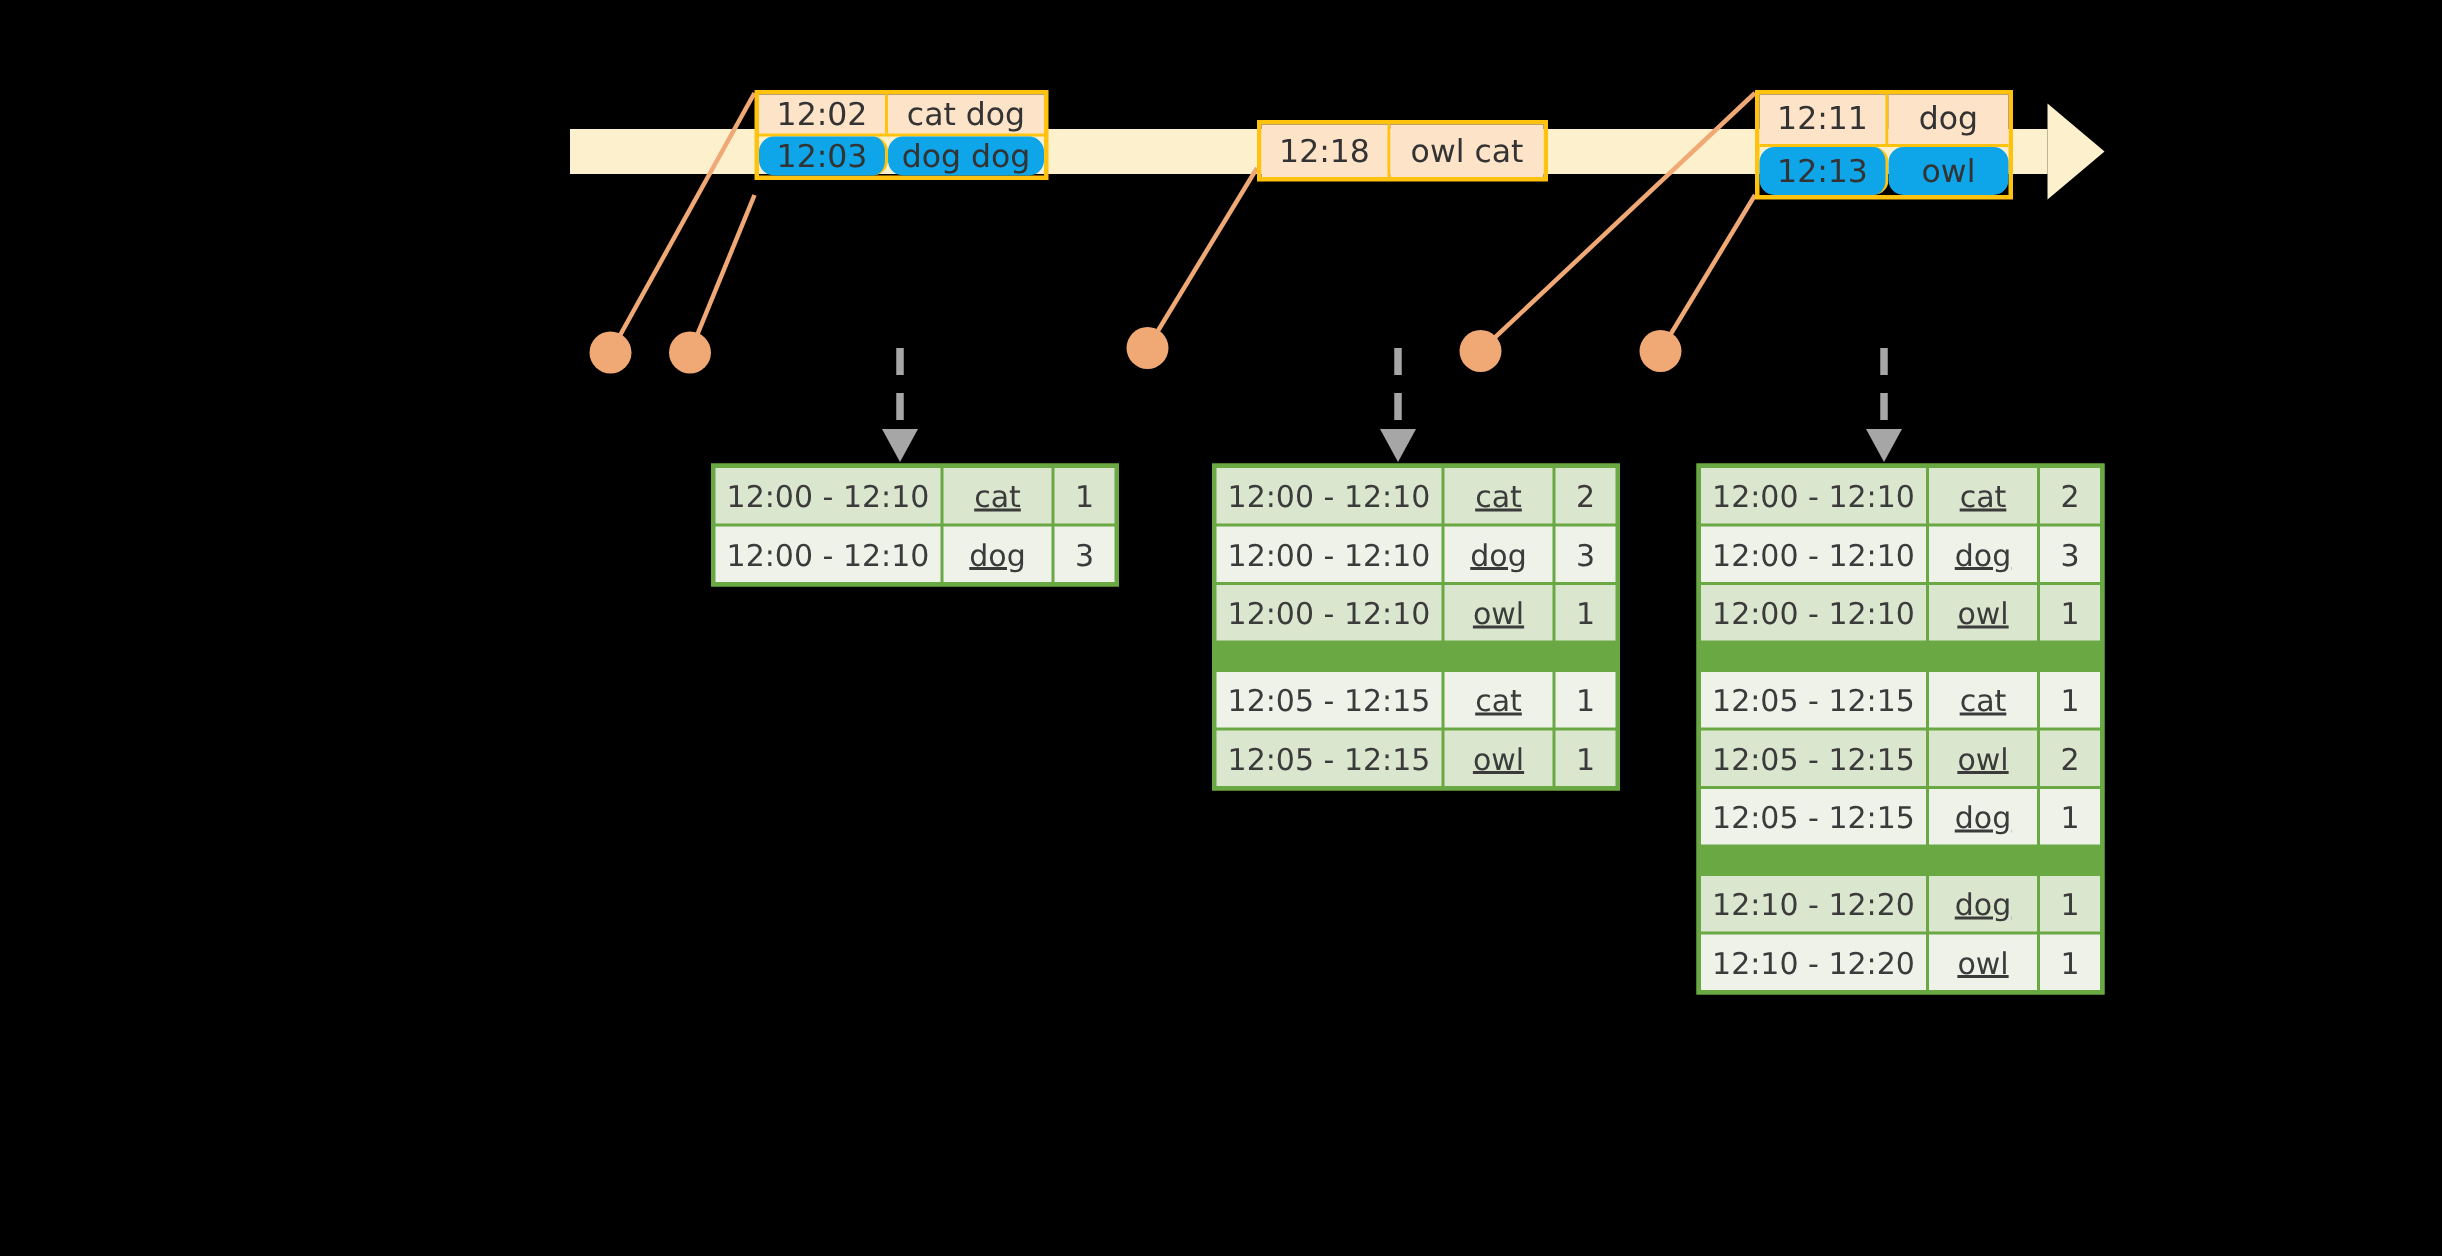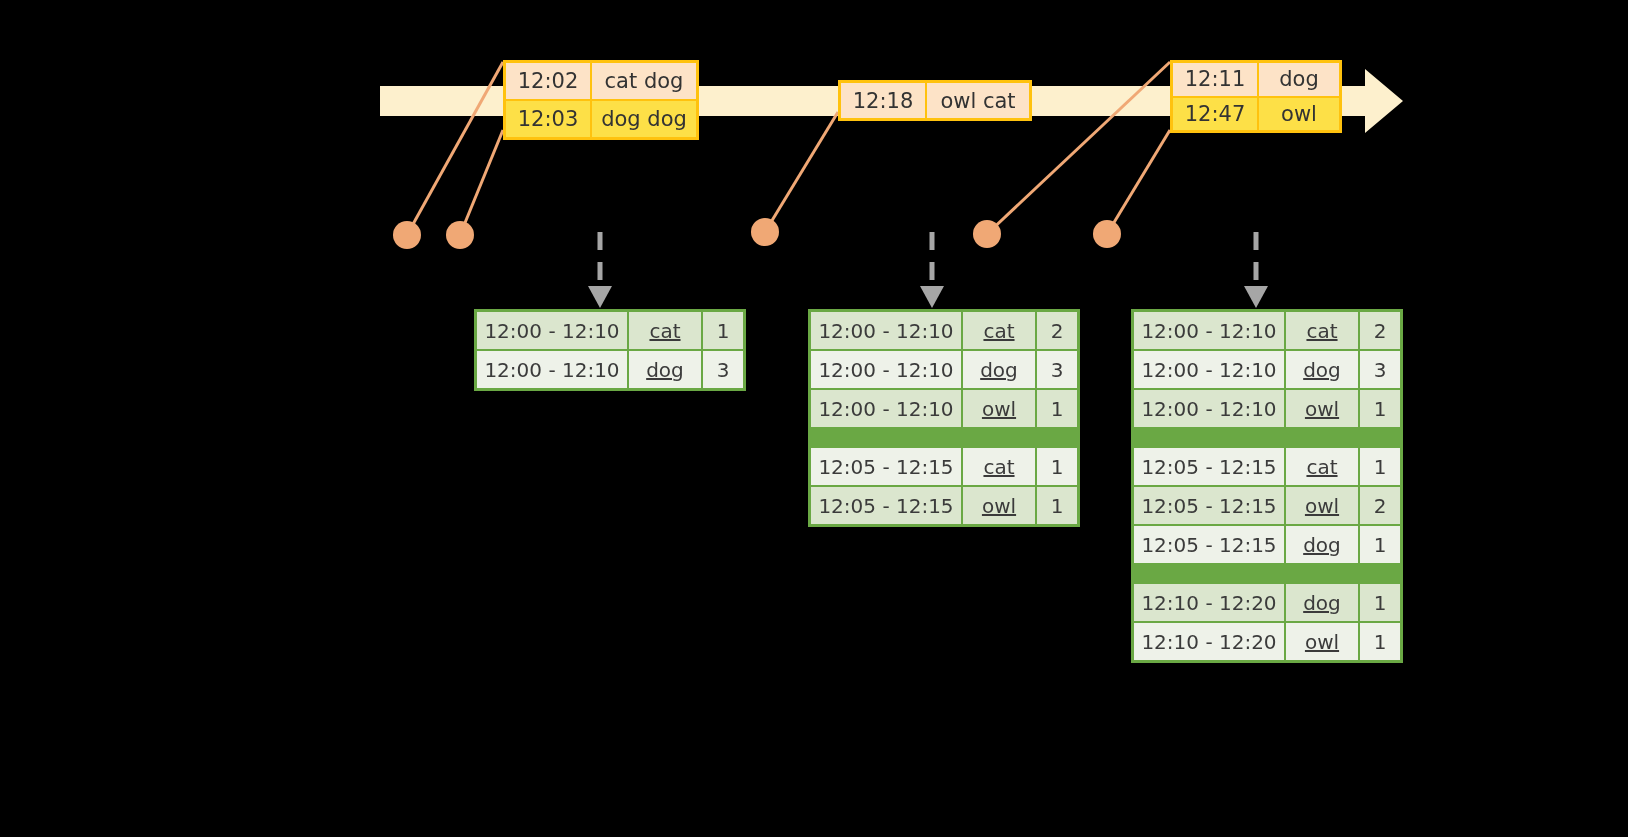--- a/index.html
+++ b/index.html
@@ -41,21 +41,21 @@
   .evt-row + .evt-row{border-top:2px solid #ffc20e;}
   .evt-cell{
     display:flex;align-items:center;justify-content:center;
     font-size:21px;color:#333333;
     box-sizing:border-box;
     white-space:nowrap;
   }
   .evt-cell.time{width:86px;border-right:2px solid #ffc20e;}
   .evt-cell.payload{flex:1 1 auto;}
   .evt-row.shade-dark .evt-cell{background:#fde3c7;}
-  .evt-row.shade-light .evt-cell{background:#fde047;}
+  .evt-row.shade-light .evt-cell{background:#0ea5e9;border-radius:10px;}
 
   
   .connector-svg{position:absolute;left:0;top:0;width:1628px;height:837px;pointer-events:none;}
 
   
   .rtable{
     position:absolute;
     border:3px solid #6aa844;
     box-sizing:border-box;
     background:#6aa844;
@@ -107,21 +107,21 @@
     <g>
       <line x1="932" y1="232" x2="932" y2="288" stroke="#a6a6a6" stroke-width="5" stroke-dasharray="18,12"></line>
       <polygon points="920,286 944,286 932,308" fill="#a6a6a6"></polygon>
     </g>
     <g>
       <line x1="1256" y1="232" x2="1256" y2="288" stroke="#a6a6a6" stroke-width="5" stroke-dasharray="18,12"></line>
       <polygon points="1244,286 1268,286 1256,308" fill="#a6a6a6"></polygon>
     </g>
   </svg>
 
-  <div class="evt" style="left:503px;top:60px;width:196px;height:80px;">
+  <div class="evt" style="left:503px;top:60px;width:196px;height:60px;">
     <div class="evt-row shade-dark">
       <div class="evt-cell time">12:02</div>
       <div class="evt-cell payload">cat dog</div>
     </div>
     <div class="evt-row shade-light">
       <div class="evt-cell time">12:03</div>
       <div class="evt-cell payload">dog dog</div>
     </div>
   </div>
 
@@ -131,21 +131,21 @@
       <div class="evt-cell payload">owl cat</div>
     </div>
   </div>
 
   <div class="evt" style="left:1170px;top:60px;width:172px;height:73px;">
     <div class="evt-row shade-dark">
       <div class="evt-cell time">12:11</div>
       <div class="evt-cell payload">dog</div>
     </div>
     <div class="evt-row shade-light">
-      <div class="evt-cell time">12:47</div>
+      <div class="evt-cell time">12:13</div>
       <div class="evt-cell payload">owl</div>
     </div>
   </div>
 
   <div class="rtable" style="left:474px;top:309px;">
     <div class="rgroup">
       <div class="rrow shade-dark">
         <div class="rcell win">12:00 - 12:10</div>
         <div class="rcell key">cat</div>
         <div class="rcell cnt">1</div>

